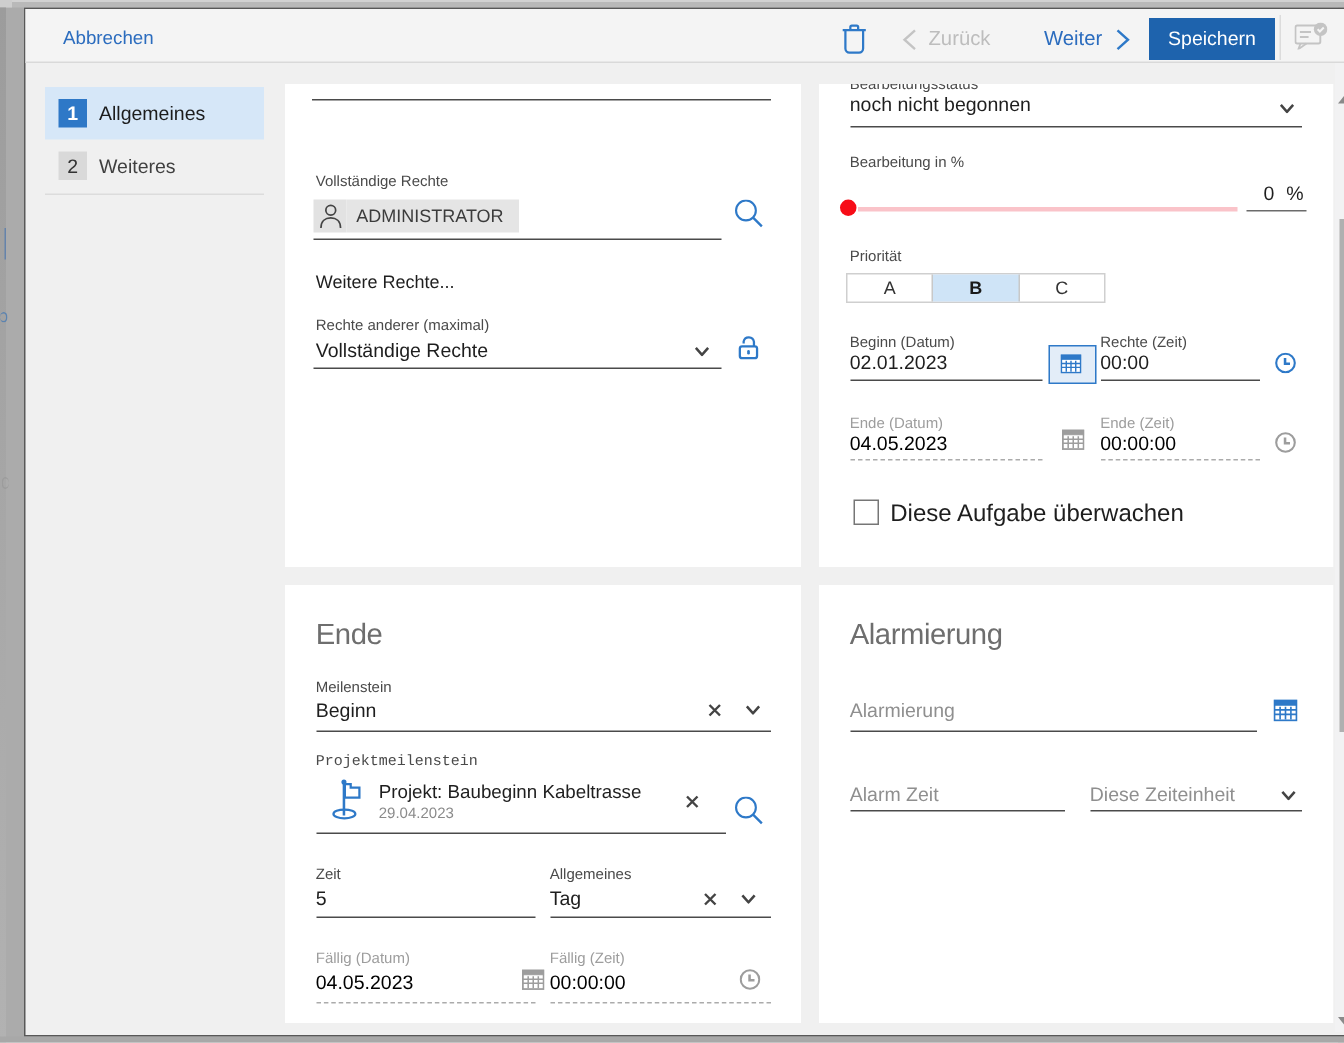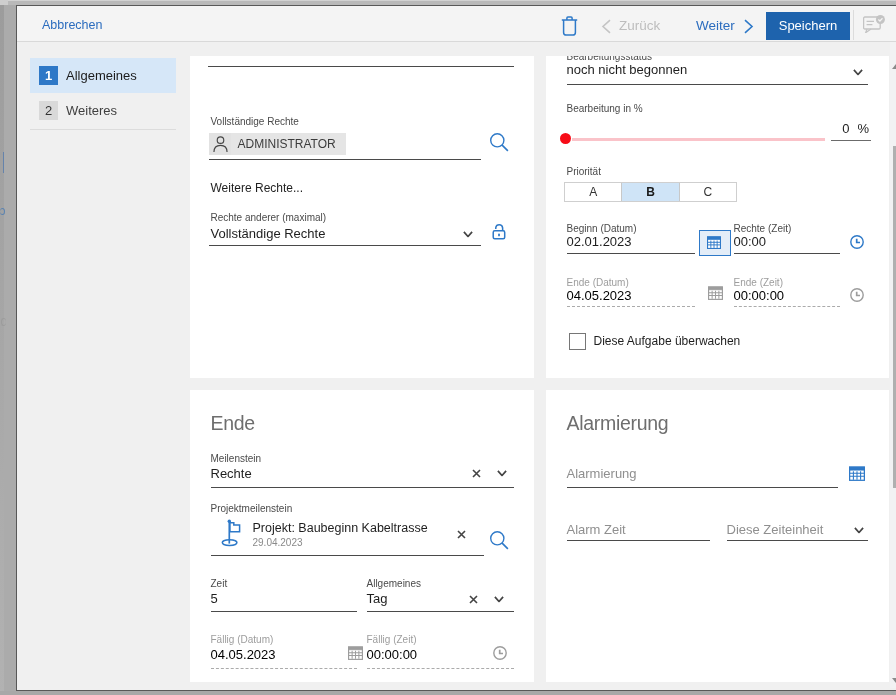--- a/index.html
+++ b/index.html
@@ -258,35 +258,35 @@
       <svg class="icon graydis" width="15" height="14" style="left:162px; top:274px;">
           <use href="#sym-calendar"></use>
         </svg>
       <div class="flabel dis" style="left:188px; top:265px;">Ende (Zeit)</div>
       <div class="fvalue dis" style="left:188px; top:276px;">00:00:00</div>
       <div class="fline dashed" style="left:188px; top:294px; width:106px;"></div>
       <svg class="icon graydis" width="14" height="14" style="left:304px; top:276px;">
           <use href="#sym-clock"></use>
         </svg>
       <div class="checkbox" style="left:23px; top:321px;"></div>
-      <div class="fvalue" style="left:48px; top:322px; font-size:12px;">Diese Aufgabe überwachen</div>
+      <div class="fvalue" style="left:48px; top:322px; font-size:16px;">Diese Aufgabe überwachen</div>
     </div>
 
     <div class="card" id="card-ende">
       <div class="heading" style="left:21px; top:22px;">Ende</div>
       <div class="flabel" style="left:21px; top:63px;">Meilenstein</div>
-      <div class="fvalue" style="left:21px; top:76px;">Rechte</div>
+      <div class="fvalue" style="left:21px; top:76px;">Beginn</div>
       <svg class="icon dark" width="9" height="9" style="left:282px; top:79px;">
           <use href="#sym-x"></use>
         </svg>
       <svg class="icon dark" width="10" height="6.5" style="left:307px; top:80px;">
           <use href="#sym-chev-down"></use>
         </svg>
       <div class="fline" style="left:21px; top:96.5px; width:303px;"></div>
-      <div class="flabel" style="left:21px; top:113px;">Projektmeilenstein</div>
+      <div class="flabel" style="left:21px; top:113px;font-family:Liberation Mono, monospace;">Projektmeilenstein</div>
       <svg class="icon blue" width="20" height="28" style="left:31px; top:129px;">
           <use href="#sym-flag"></use>
         </svg>
       <div class="fvalue" style="left:63px; top:131px; font-size:12.5px;">Projekt: Baubeginn Kabeltrasse</div>
       <div class="flabel" style="left:63px; top:147px; color:#8a8a8a;">29.04.2023</div>
       <svg class="icon dark" width="9" height="9" style="left:267px; top:139.5px;">
           <use href="#sym-x"></use>
         </svg>
       <div class="fline" style="left:21px; top:164.5px; width:273px;"></div>
       <svg class="icon blue" width="19" height="19" style="left:300px; top:141px;">

